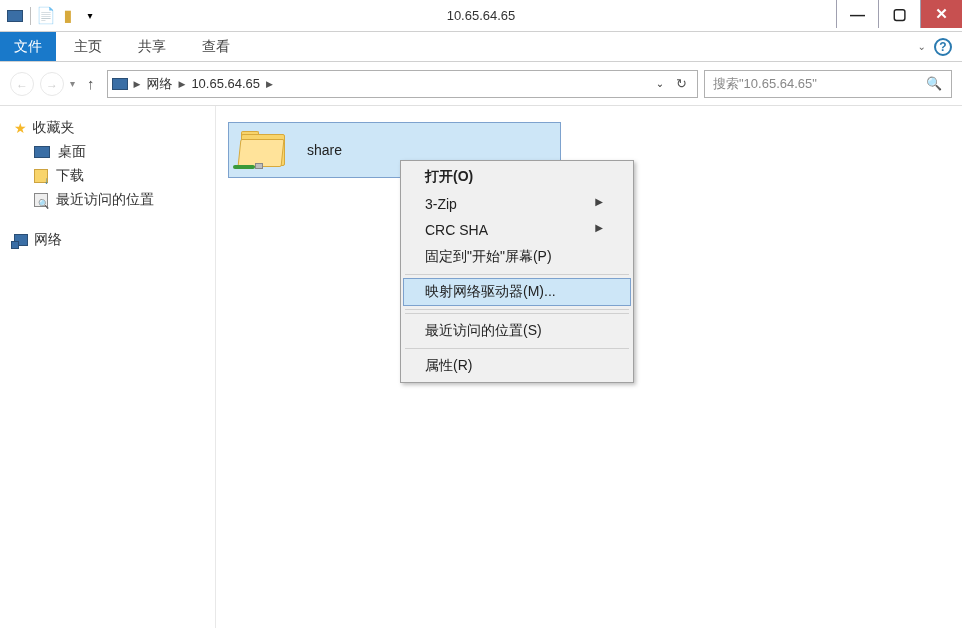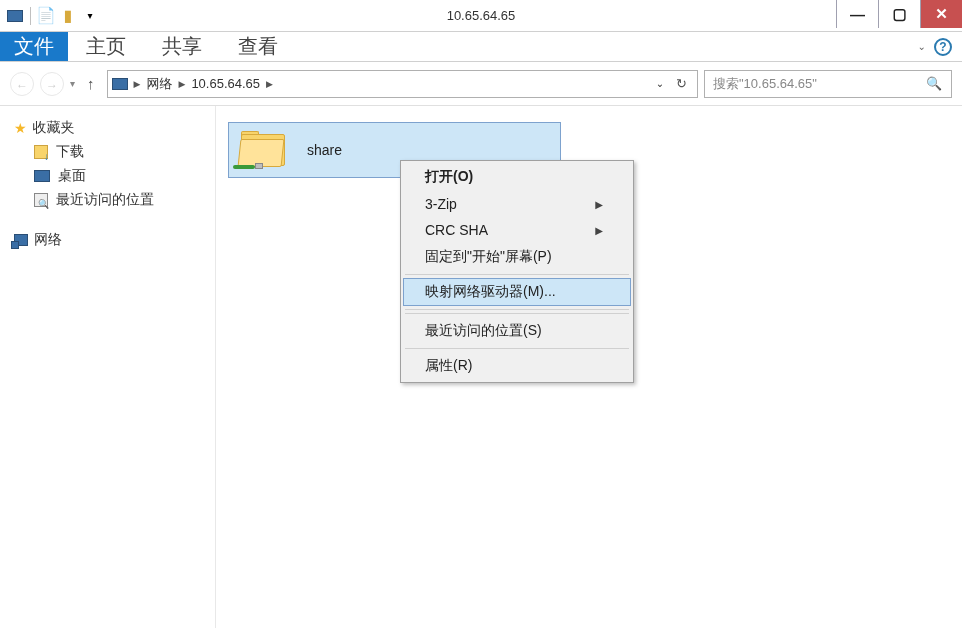--- a/index.html
+++ b/index.html
@@ -9,21 +9,21 @@
 .titlebar-left { display: flex; align-items: center; gap: 4px; padding-left: 6px; }
 .titlebar-icon { width: 18px; height: 18px; display: flex; align-items: center; justify-content: center; }
 .qat-sep { width: 1px; height: 18px; background: #c0c0c0; margin: 0 2px; }
 .titlebar-title { position: absolute; left: 0; right: 0; text-align: center; font-size: 13px; color: #333; pointer-events: none; }
 .titlebar-right { position: absolute; right: 0; top: 0; display: flex; height: 100%; }
 .win-btn { width: 42px; height: 28px; display: flex; align-items: center; justify-content: center; border-left: 1px solid #a0a0b0; font-size: 15px; font-weight: bold; color: #222; background:#fff; }
 .win-btn.close { background: #c75050; color: #fff; }
 .win-btn.min, .win-btn.max { background:#fff; }
 
 .ribbon-tabs { height: 30px; display: flex; align-items: stretch; border-bottom: 1px solid #d0d0d0; }
-.ribbon-tab { padding: 0 18px; font-size: 20px; color: #444; display: flex; align-items: center; cursor: pointer; font-family: Liberation Serif, serif; }
+.ribbon-tab { padding: 0 18px; font-size: 14px; color: #444; display: flex; align-items: center; cursor: pointer; font-family: Liberation Serif, serif; }
 .ribbon-tab.file { background: #1979ca; color: #fff; padding: 0 14px; }
 .ribbon-right { margin-left: auto; display: flex; align-items: center; gap: 8px; padding-right: 10px; color: #666; font-size: 13px; }
 .help-circle { width: 18px; height: 18px; border: 2px solid #2a7ab0; color: #2a7ab0; border-radius: 50%; display: flex; align-items: center; justify-content: center; font-size: 12px; font-weight: bold; }
 
 .navbar { height: 44px; display: flex; align-items: center; gap: 6px; padding: 0 10px; border-bottom: 1px solid #e0e0e0; }
 .nav-btn { width: 24px; height: 24px; border: 1px solid #d0d0d0; border-radius: 50%; display: flex; align-items: center; justify-content: center; color: #999; font-size: 12px; }
 .nav-btn.disabled { opacity: .5; }
 .nav-drop { font-size: 9px; color: #888; }
 .nav-up { font-size: 15px; color: #555; padding: 0 6px; }
 .addressbar { flex: 1; height: 28px; border: 1px solid #b0b0b0; display: flex; align-items: center; padding: 0 4px; gap: 6px; font-size: 13px; color: #333; }
@@ -54,21 +54,21 @@
 .folder-icon-lg { width: 48px; height: 38px; position: relative; }
 .folder-back { position:absolute; left:2px; top:3px; width:44px; height:32px; background:#f8d46b; border:1px solid #d7a93c; border-radius:2px;}
 .folder-tab { position:absolute; left:2px; top:0; width:18px; height:8px; background:#f8d46b; border:1px solid #d7a93c; border-bottom:none; border-radius:2px 2px 0 0;}
 .folder-front { position:absolute; left:0; top:8px; width:44px; height:28px; background:#ffe39a; border:1px solid #d7a93c; border-radius:2px; transform: skewX(-6deg);}
 .cable { position:absolute; left:-6px; bottom:-4px; width:30px; height:12px; }
 .cable-plug { position:absolute; right:0; top:2px; width:8px; height:6px; background:#bdbdbd; border:1px solid #888;}
 .cable-wire { position:absolute; left:0; top:4px; width:22px; height:4px; background:#3a9a3a; border-radius:2px;}
 .item-label { font-size: 14px; color: #222; }
 
 .context-menu { position: absolute; left: 400px; top: 160px; width: 234px; background: #f0f0f0; border: 1px solid #a0a0a0; box-shadow: 2px 2px 4px rgba(0,0,0,.25); font-size: 14px; padding: 2px; }
-.menu-item { padding: 5px 28px 5px 22px; color: #222; display:flex; justify-content: space-between; align-items:center; cursor: default; }
+.menu-item { padding: 5px 28px 5px 22px; color: #222; display:flex; justify-content: space-between; cursor: default; }
 .menu-item:first-child { font-weight: bold; }
 .menu-item.highlighted { background: #cde6f7; border: 1px solid #7da2ce; padding: 4px 27px 4px 21px; }
 .menu-sep { height: 1px; background: #d0d0d0; margin: 3px 2px; }
 .submenu-arrow { font-size: 10px; color: #444; }
 
 .chev { font-size: 9px; color: #555; }
 .chev-down { font-size: 10px; }
 </style>
 </head>
 <body>
@@ -125,26 +125,26 @@
 </div>
 
 <div class="body-area">
   <div class="sidebar">
     <div class="side-group">
       <div class="side-head">
         <span class="icon-star">★</span>
         <span>收藏夹</span>
       </div>
       <div class="side-item">
+        <span class="icon-desktop"></span>
+        <span>桌面</span>
+      </div>
+      <div class="side-item">
         <span class="icon-dl"></span>
         <span>下载</span>
-      </div>
-      <div class="side-item">
-        <span class="icon-desktop"></span>
-        <span>桌面</span>
       </div>
       <div class="side-item">
         <span class="icon-recent"></span>
         <span>最近访问的位置</span>
       </div>
     </div>
     <div class="side-group">
       <div class="side-head">
         <span class="icon-net"></span>
         <span>网络</span>

